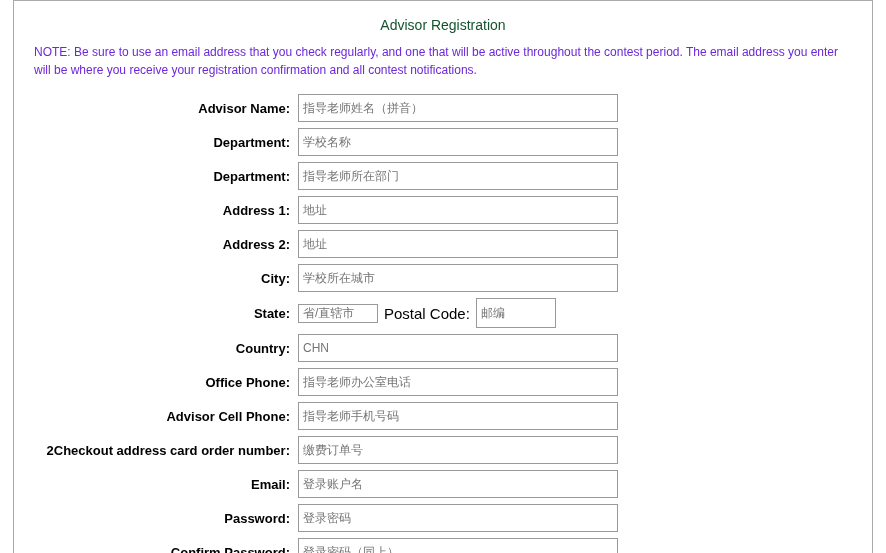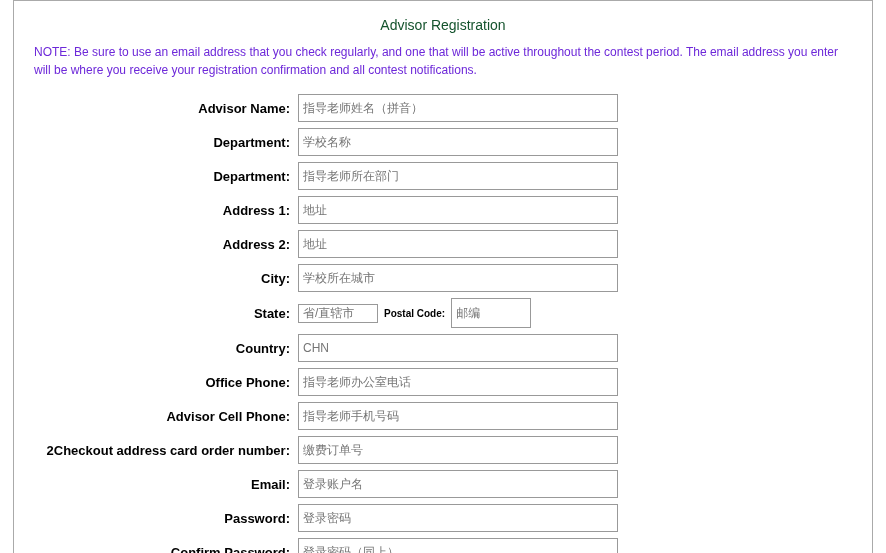--- a/index.html
+++ b/index.html
@@ -90,22 +90,22 @@
       border: 1px solid #999;
       padding: 2px 4px;
       font-size: 12px;
       color: red;
       width: 80px;
       height: 19px;
       outline: none;
     }
 
     .postal-label {
-      font-weight: bold;
-      font-size: 10px;
+      font-weight: normal;
+      font-size: 15px;
       white-space: nowrap;
       text-align: center;
     }
 
     .postal-input {
       border: 1px solid #999;
       padding: 14px 4px;
       font-size: 12px;
       color: red;
       width: 80px;

